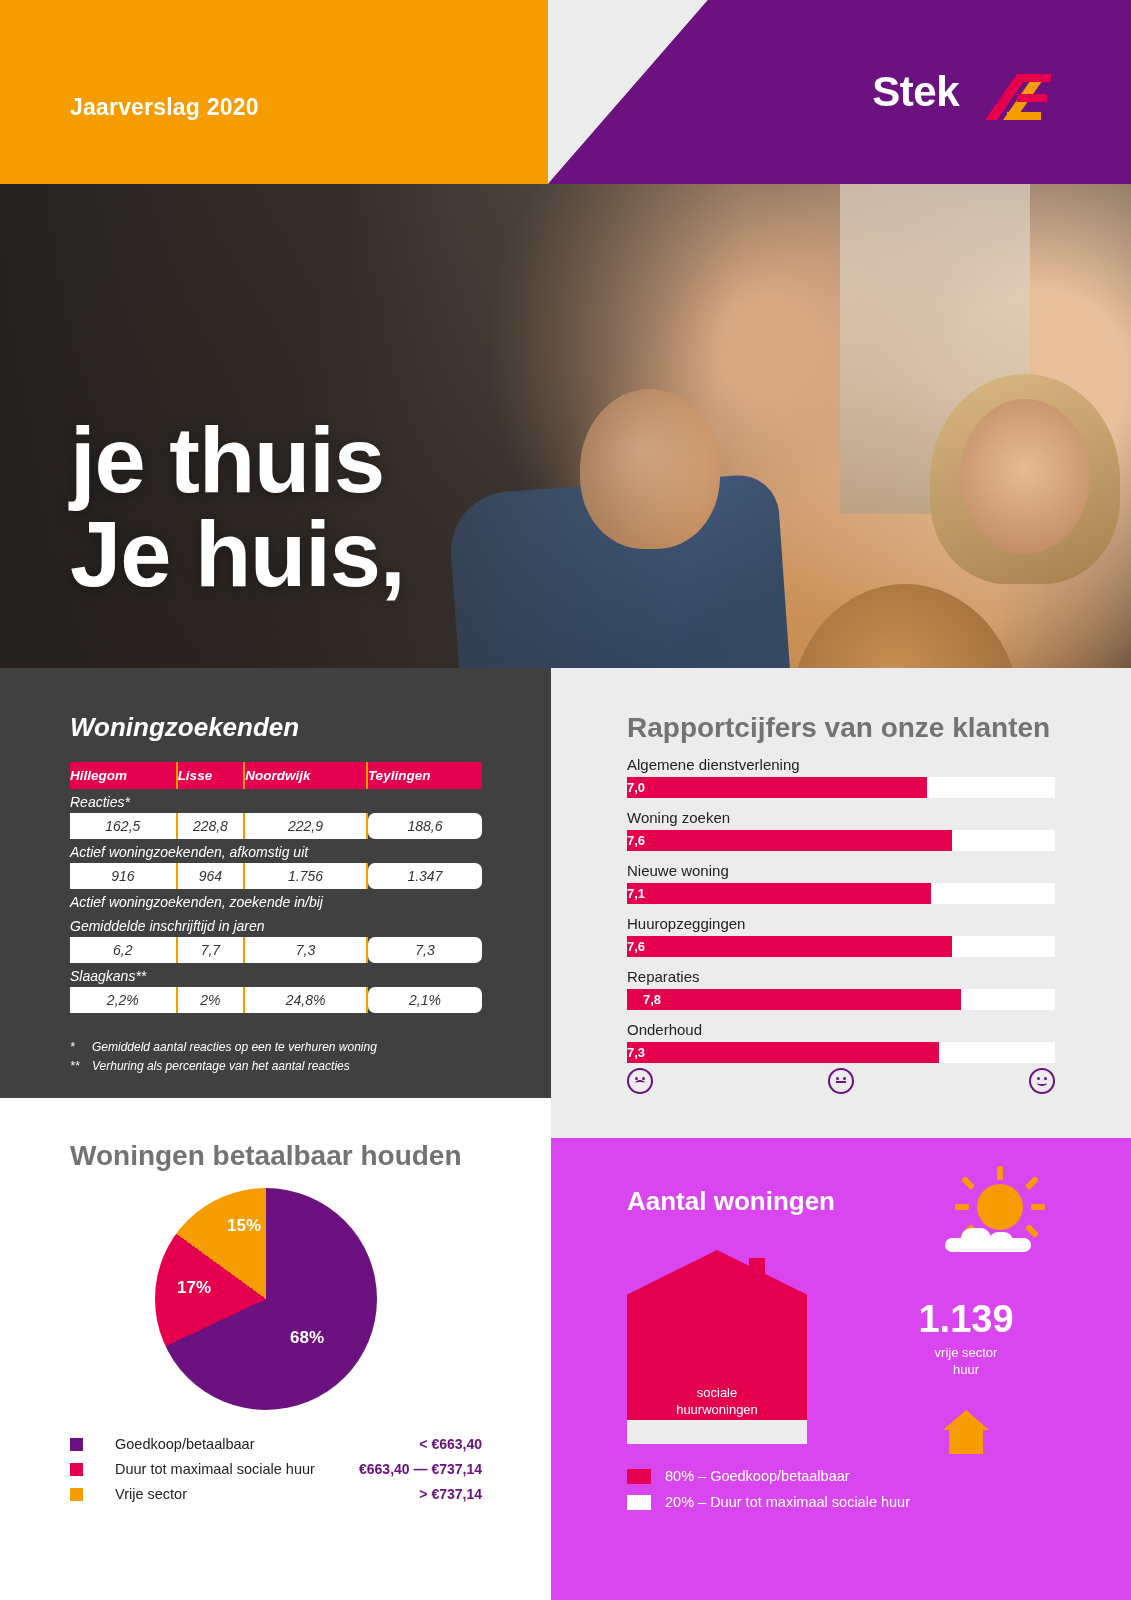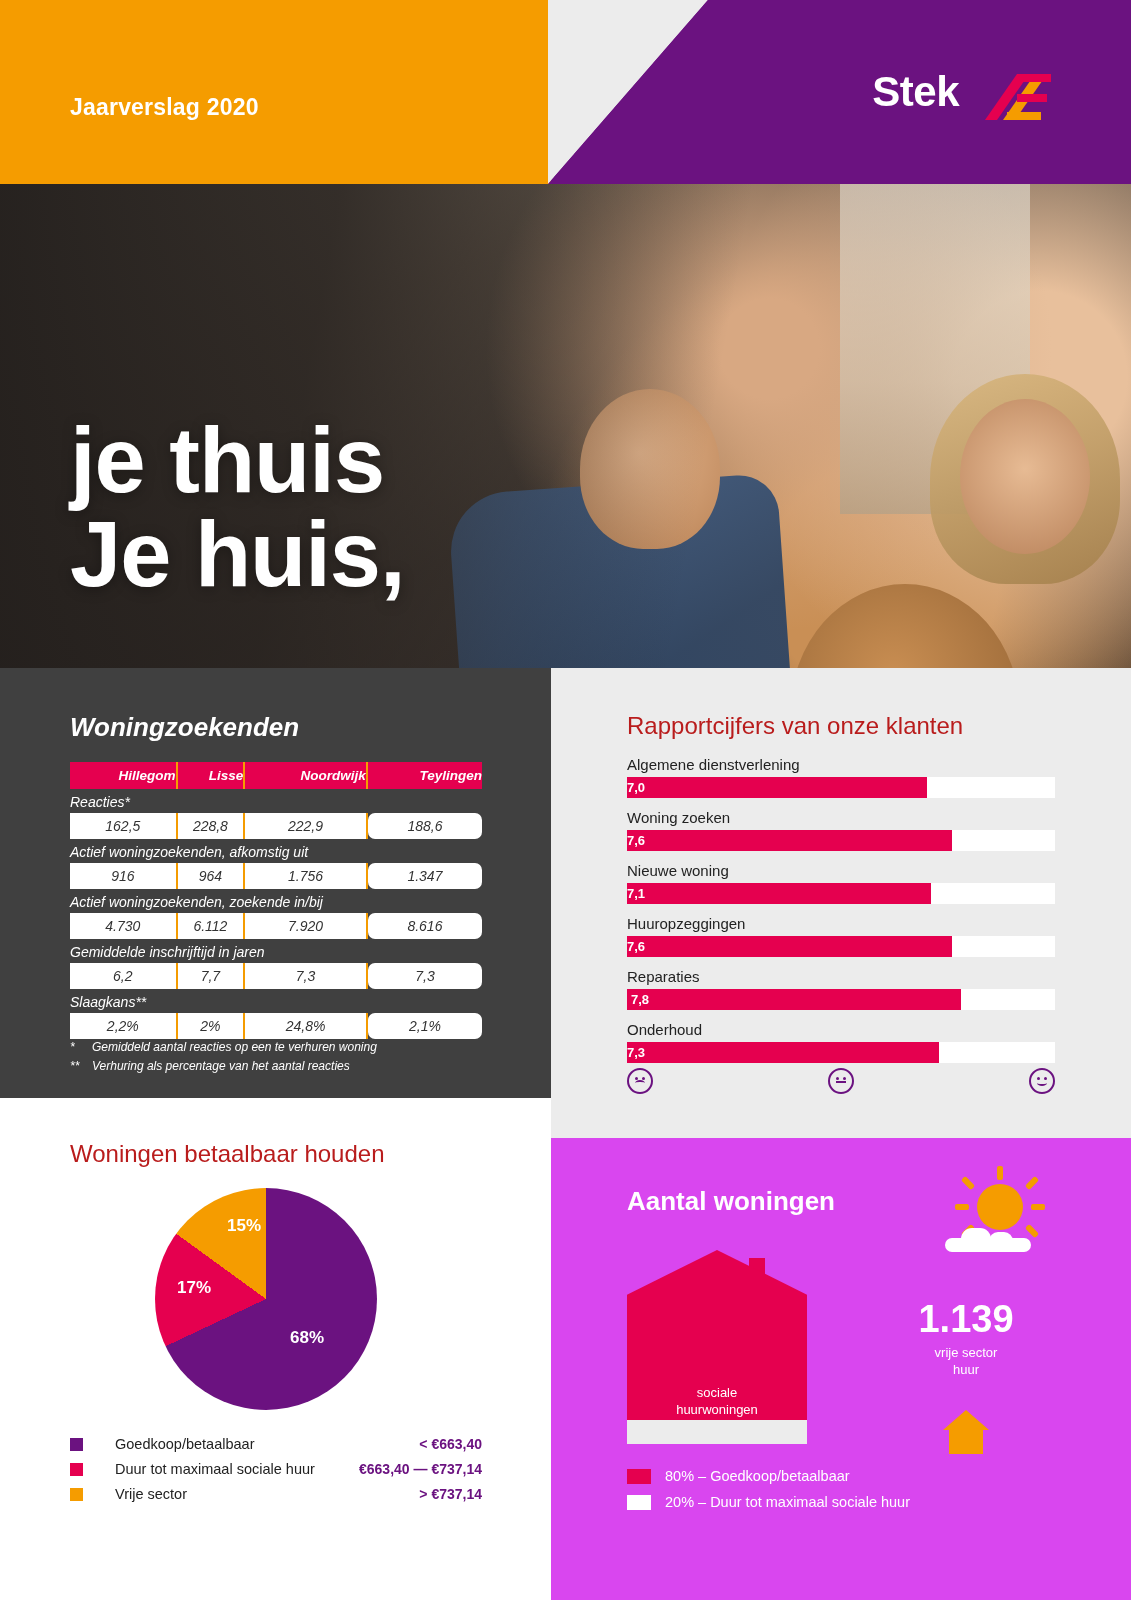--- a/index.html
+++ b/index.html
@@ -74,26 +74,26 @@
     background:linear-gradient(100deg, rgba(32,28,26,.93) 0%, rgba(38,33,30,.80) 28%, rgba(40,34,30,.30) 48%, rgba(40,34,30,0) 62%);
   }
   .hero-title {
     position:absolute; left:70px; top:230px; font-size:92px; line-height:1.02;
     color:#fff; font-weight:bold; letter-spacing:-1px; text-shadow:0 2px 14px rgba(0,0,0,.35);
   }
 
   
   .block-seekers { position:absolute; left:0; top:668px; width:551px; height:430px; background:#404040;font-style:italic; }
   .h2-white { color:#ffffff; font-size:26px; font-weight:bold; }
-  .h2-purple { color:#b91c1c; font-size:24px; font-weight:normal; }
+  .h2-purple { color:#737373; font-size:28px; font-weight:bold; }
   .seekers-title { position:absolute; left:70px; top:44px; }
   .tbl { position:absolute; left:70px; top:94px; width:412px; border-collapse:separate; border-spacing:0 0; }
   .tbl td, .tbl th { font-size:13px; }
   .tbl thead th {
-    background:#e5004f; color:#fff; font-weight:bold; padding:6px 0; text-align:right;
+    background:#e5004f; color:#fff; font-weight:bold; padding:6px 0; text-align:left;
     border-right:2px solid #f59c00; font-size:13.5px;
   }
   .tbl thead th:last-child { border-right:none; }
   .row-label td {
     color:#ffffff; font-size:14px; padding:5px 0 3px 0; text-align:left;
   }
   .row-vals td {
     background:#ffffff; color:#333; text-align:center; padding:5px 0;
     border-right:2px solid #f59c00; font-size:14px;
   }
@@ -237,26 +237,20 @@
         </tr>
         <tr class="row-vals">
           <td>916</td>
           <td>964</td>
           <td>1.756</td>
           <td>1.347</td>
         </tr>
         <tr class="row-label">
           <td colspan="4">Actief woningzoekenden, zoekende in/bij</td>
         </tr>
-        <tr class="row-vals">
-          <td>4.730</td>
-          <td>6.112</td>
-          <td>7.920</td>
-          <td>8.616</td>
-        </tr>
         <tr class="row-label">
           <td colspan="4">Gemiddelde inschrijftijd in jaren</td>
         </tr>
         <tr class="row-vals">
           <td>6,2</td>
           <td>7,7</td>
           <td>7,3</td>
           <td>7,3</td>
         </tr>
         <tr class="row-label">
@@ -308,21 +302,21 @@
         <div class="bar-label">Huuropzeggingen</div>
         <div class="bar-track">
           <div class="bar-fill" style="width:76%"></div>
           <div class="bar-value" style="left:0; width:76%;">7,6</div>
         </div>
       </div>
       <div class="bar-row">
         <div class="bar-label">Reparaties</div>
         <div class="bar-track">
           <div class="bar-fill" style="width:78%"></div>
-          <div class="bar-value" style="left:4px; width:78%;">7,8</div>
+          <div class="bar-value" style="left:16px; width:78%;">7,8</div>
         </div>
       </div>
       <div class="bar-row">
         <div class="bar-label">Onderhoud</div>
         <div class="bar-track">
           <div class="bar-fill" style="width:73%"></div>
           <div class="bar-value" style="left:0; width:73%;">7,3</div>
         </div>
       </div>
     </div>

